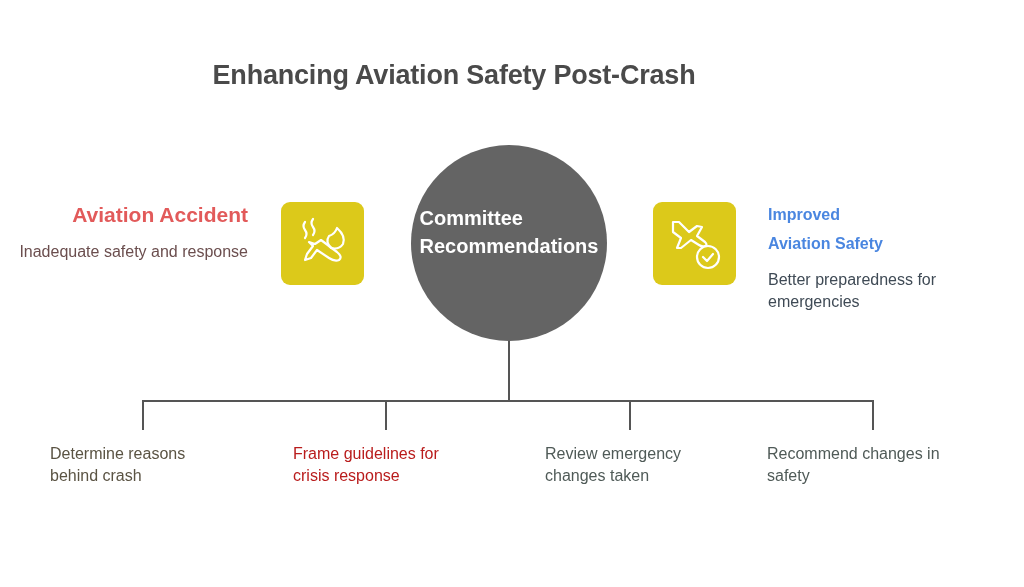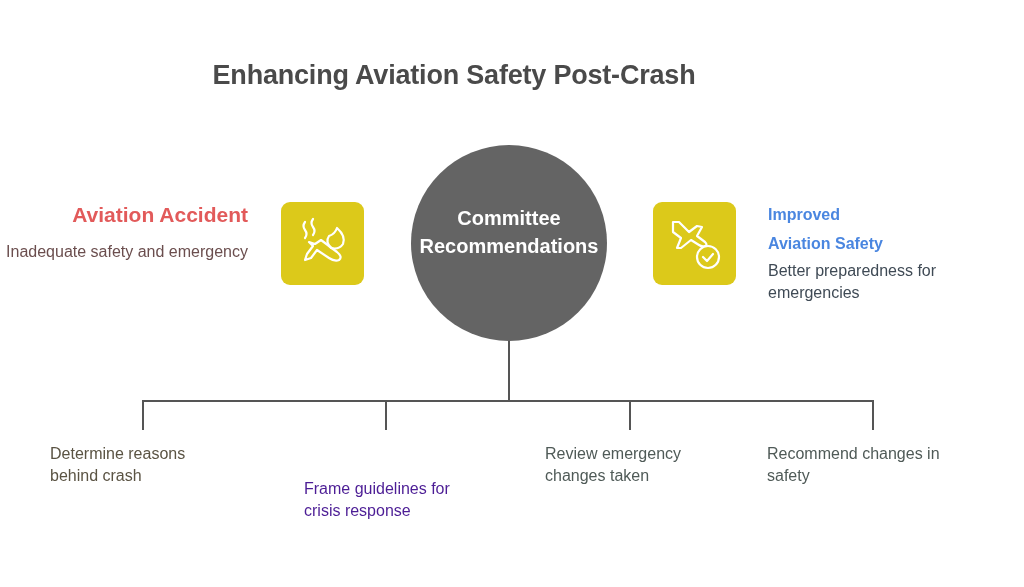--- a/index.html
+++ b/index.html
@@ -15,54 +15,54 @@
     }
     .left-block {
       position: absolute; right: 776px; top: 201px; width: 260px; text-align: right;
     }
     .left-heading { font-size: 21px; font-weight: bold; color: #e25a5a; line-height: 28px; }
     .left-desc { margin-top: 12px; font-size: 16px; color: #6b4e4e; line-height: 22px; }
     .right-block {
       position: absolute; left: 768px; top: 200px; width: 230px; text-align: left;
     }
     .right-heading { font-size: 16px; font-weight: bold; color: #4a86e0; line-height: 29px; }
-    .right-desc { margin-top: 2px; font-size: 16px; color: #3f4a55; line-height: 22px; }
+    .right-desc { margin-top: 11px; font-size: 16px; color: #3f4a55; line-height: 22px; }
     .icon-box {
       position: absolute; width: 83px; height: 83px; border-radius: 9px;
       background: #dcc91a; display: flex; align-items: center; justify-content: center;
     }
     .icon-left { left: 281px; top: 202px; }
     .icon-right { left: 653px; top: 202px; }
     .hub {
       position: absolute; left: 411px; top: 145px; width: 196px; height: 196px;
       border-radius: 50%; background: #646464;
       display: flex; align-items: center; justify-content: center; flex-direction: column;
-      color: #ffffff; font-weight: bold; font-size: 20px; line-height: 28px; text-align: center;
+      color: #ffffff; font-weight: bold; font-size: 20px; line-height: 28px; text-align: left;
       overflow: visible; white-space: nowrap; margin-top: 0;
     }
     .hub-inner { margin-top: -22px; }
     .tree { position: absolute; left: 0; top: 0; }
     .leaf {
       position: absolute; top: 443px; width: 210px; text-align: left;
       font-size: 16px; line-height: 22px;
     }
     .leaf-1 { left: 50px; color: #5a5343; }
-    .leaf-2 { left: 304px; color: #4c1d95; margin-top: 35px; }
+    .leaf-2 { left: 293px; color: #b91c1c; }
     .leaf-3 { left: 545px; color: #4f5a57; }
     .leaf-4 { left: 767px; color: #4f5a57; }
   </style>
 </head>
 <body>
 
 <div class="title">Enhancing Aviation Safety Post-Crash</div>
 
 <div class="left-block">
   <div class="left-heading" style="color: rgb(226, 90, 90);">Aviation Accident</div>
   <div class="left-desc">
-    <span>Inadequate safety and emergency</span>
+    <span>Inadequate safety and response</span>
   </div>
 </div>
 
 <div class="icon-box icon-left" style="background: rgb(220, 201, 26);">
   <svg width="60" height="60" viewBox="0 0 60 60" fill="none" stroke="#ffffff" stroke-width="2.2" stroke-linecap="round" stroke-linejoin="round">
 
     <path d="M12 8 q-3 4 0 8 q3 4 0 8"></path>
     <path d="M20 5 q-3 4 0 8 q3 4 0 8"></path>
 
     <path d="M44 14 q-2 6 -8 8 q-4 6 2 12 q8 2 12 -4 q3 -8 -6 -16z"></path>

